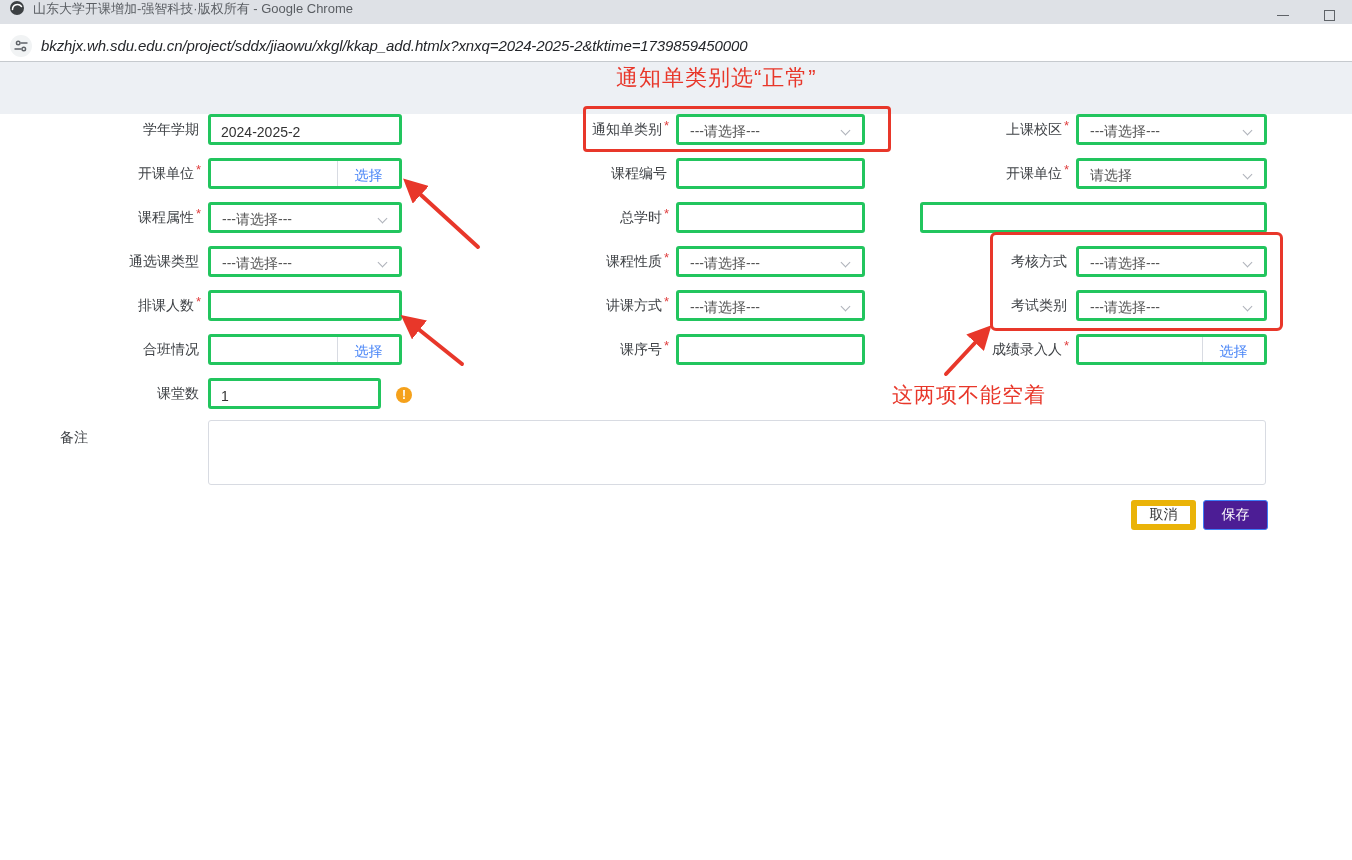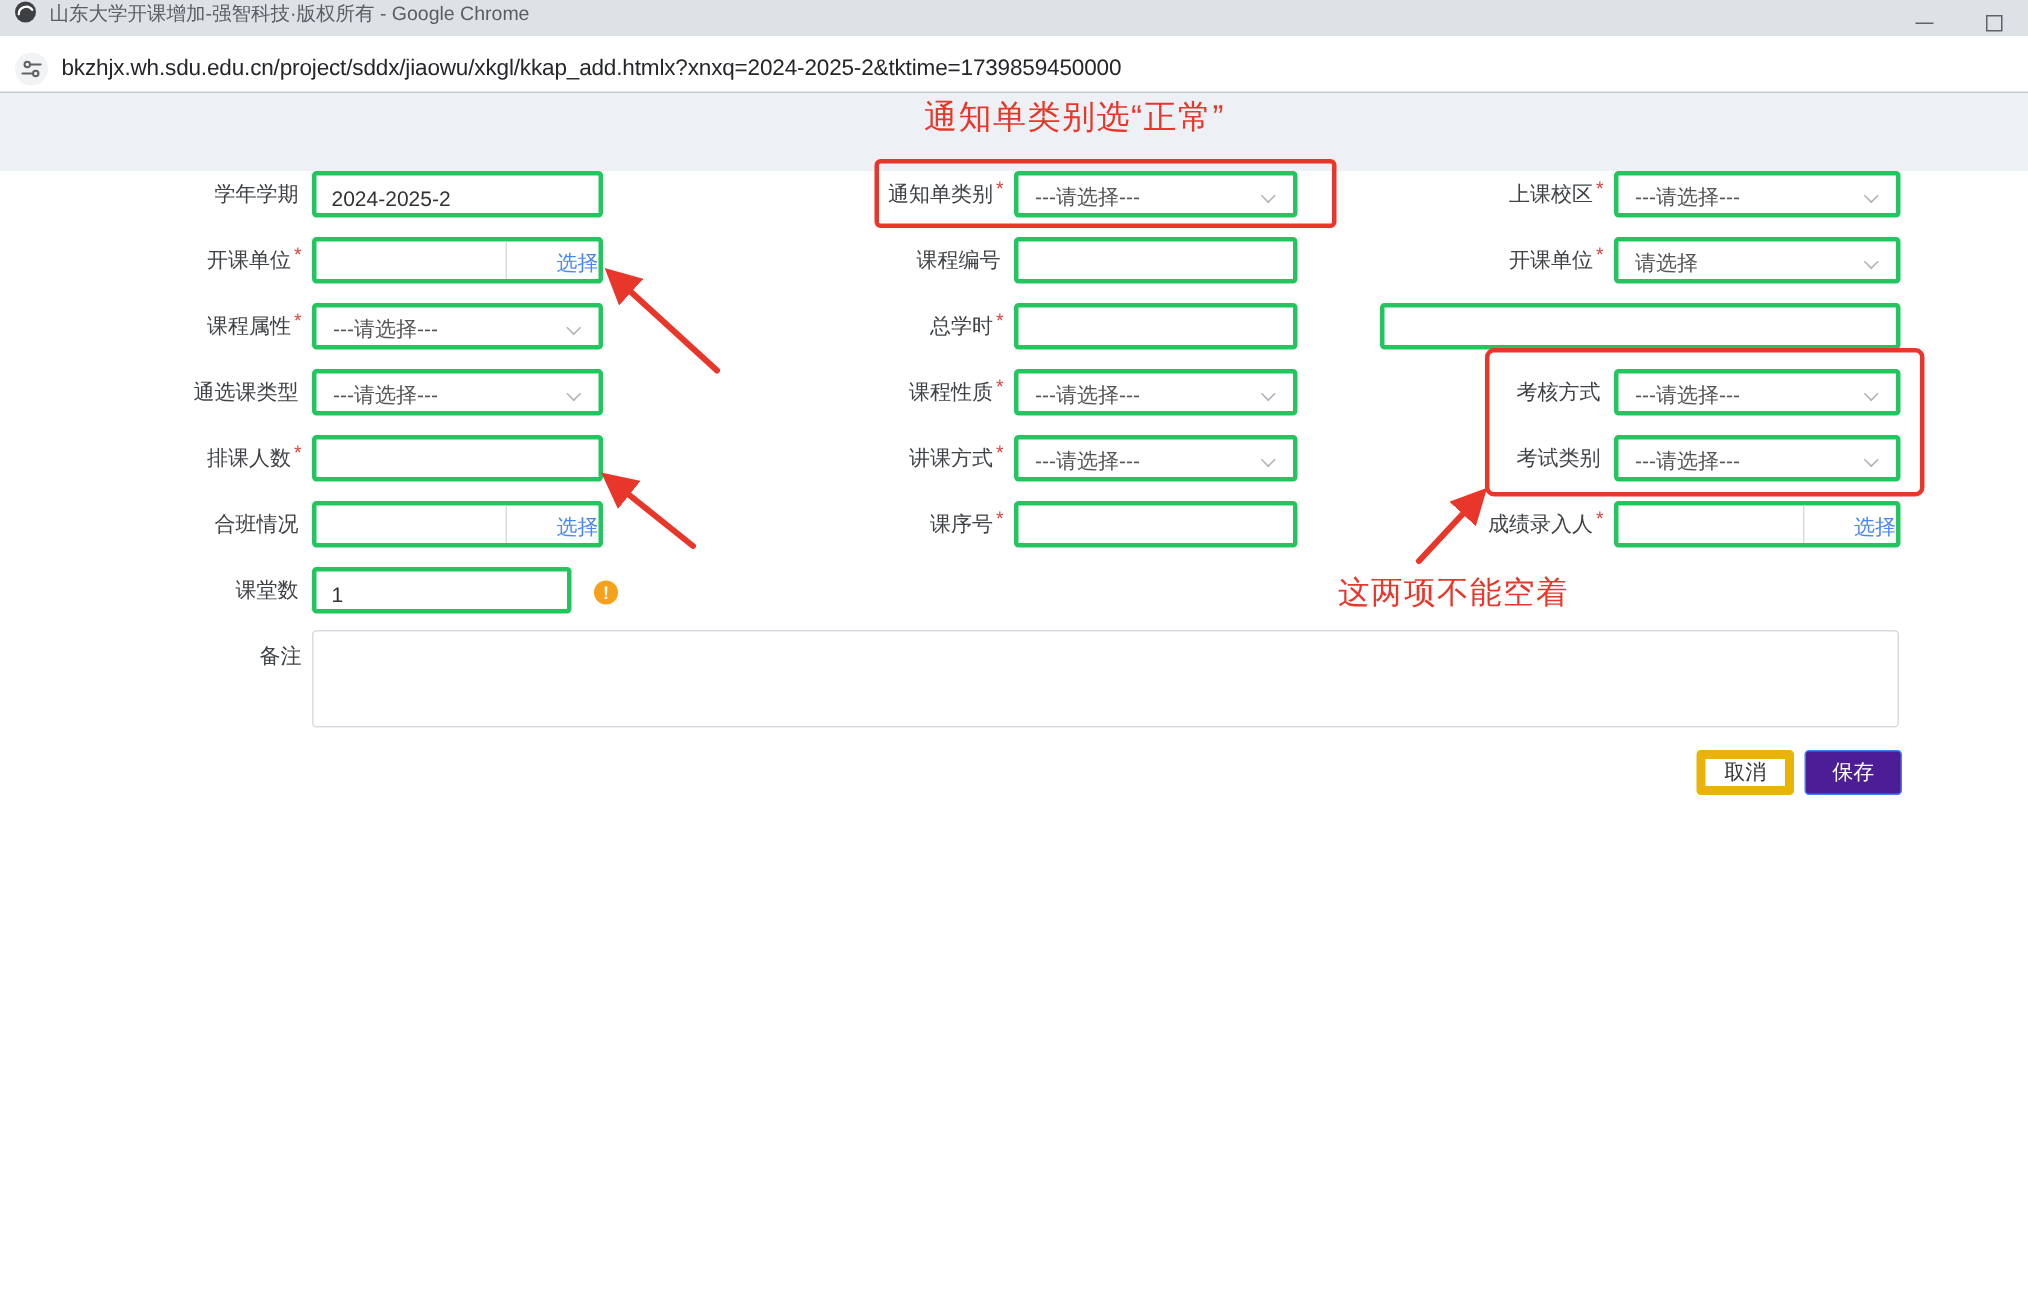--- a/index.html
+++ b/index.html
@@ -20,21 +20,21 @@
   .wb { width:46px; height:30px; display:flex; align-items:center; justify-content:center; cursor:pointer; }
   .minglyph { width:12px; height:0; border-top:1.6px solid #5f6368; }
   .maxglyph { width:11px; height:11px; border:1.6px solid #5f6368; background:transparent; }
   .urlbar {
     position:absolute; left:0; top:30px; width:1352px; height:32px;
     background:#fff; border-bottom:1px solid #c6cace;
     display:flex; align-items:center; padding-left:10px;
   }
   .tunewrap { width:22px; height:22px; border-radius:50%; background:#f1f3f4;
     display:flex; align-items:center; justify-content:center; flex:none; cursor:pointer; }
-  .urltext { margin-left:9px; font-size:15px; color:#24262a; letter-spacing:-0.1px; white-space:nowrap; }
+  .urltext { margin-left:9px; font-size:15px; color:#24262a; letter-spacing:-0.1px; white-space:nowrap;font-style:italic; }
   .pagehead { position:absolute; left:0; top:62px; width:1352px; height:52px; background:#edf0f4; }
 
   
   .note { position:absolute; color:#e8372a; white-space:nowrap; z-index:60; }
   .note.top { left:616px; top:63px; font-size:22px; letter-spacing:1px; }
   .note.bottom { left:892px; top:381px; font-size:21px; letter-spacing:1px; }
   .hl { position:absolute; border:3px solid #e8372a; pointer-events:none; z-index:55; }
   .hl1 { left:583px; top:106px; width:308px; height:46px; border-radius:4px; }
   .hl2 { left:990px; top:232px; width:293px; height:99px; border-radius:6px; }
   .arrows { position:absolute; left:0; top:0; z-index:58; pointer-events:none; }
@@ -54,26 +54,26 @@
   .field input {
     width:100%; height:29px; border:none; outline:none; background:transparent;
     padding:0 10px; font-size:14px; color:#333; font-family:inherit;
   }
   .sel { cursor:pointer; }
   .sel .val { display:block; line-height:29px; padding:0 10px 0 11px; font-size:14px; color:#555; overflow:hidden; white-space:nowrap; }
   .chev { position:absolute; right:13px; top:10px; width:7px; height:7px;
     border-right:1.6px solid #aeb2ba; border-bottom:1.6px solid #aeb2ba; transform:rotate(45deg); }
   .choose { display:flex; }
   .choose input { flex:1; min-width:0; }
-  .clink { flex:0 0 62px; border-left:1px solid #d8dbe2; text-align:right; line-height:29px;
+  .clink { flex:0 0 62px; border-left:1px solid #d8dbe2; text-align:center; line-height:29px;
     font-size:14px; color:#4a86f7; cursor:pointer; }
   .narrow { flex:0 0 173px; }
   .warnicon { position:absolute; left:396px; top:387px; width:16px; height:16px; border-radius:50%;
     background:#f5a11b; color:#fff; font-size:12px; font-weight:bold; text-align:center; line-height:16px; z-index:20; }
-  .remarks-label { position:absolute; left:60px; top:429px; width:141px; text-align:right;
+  .remarks-label { position:absolute; left:60px; top:429px; width:141px; text-align:left;
     font-size:14px; color:#3f4246; }
   .remarks { position:absolute; left:208px; top:420px; width:1058px; height:65px;
     border:1px solid #d8dbe2; border-radius:3px; resize:none; outline:none;
     font-family:inherit; font-size:14px; padding:6px 10px; color:#333; }
   .btn { position:absolute; top:500px; width:65px; height:30px; font-size:14px;
     border-radius:3px; cursor:pointer; font-family:inherit; }
   .btn.cancel { left:1131px; background:#fff; border:6px solid #eab308; color:#333; }
   .btn.save { left:1203px; background:#4c1d95; border:1px solid #3d7ef8; color:#fff; }
 </style>
 </head>

